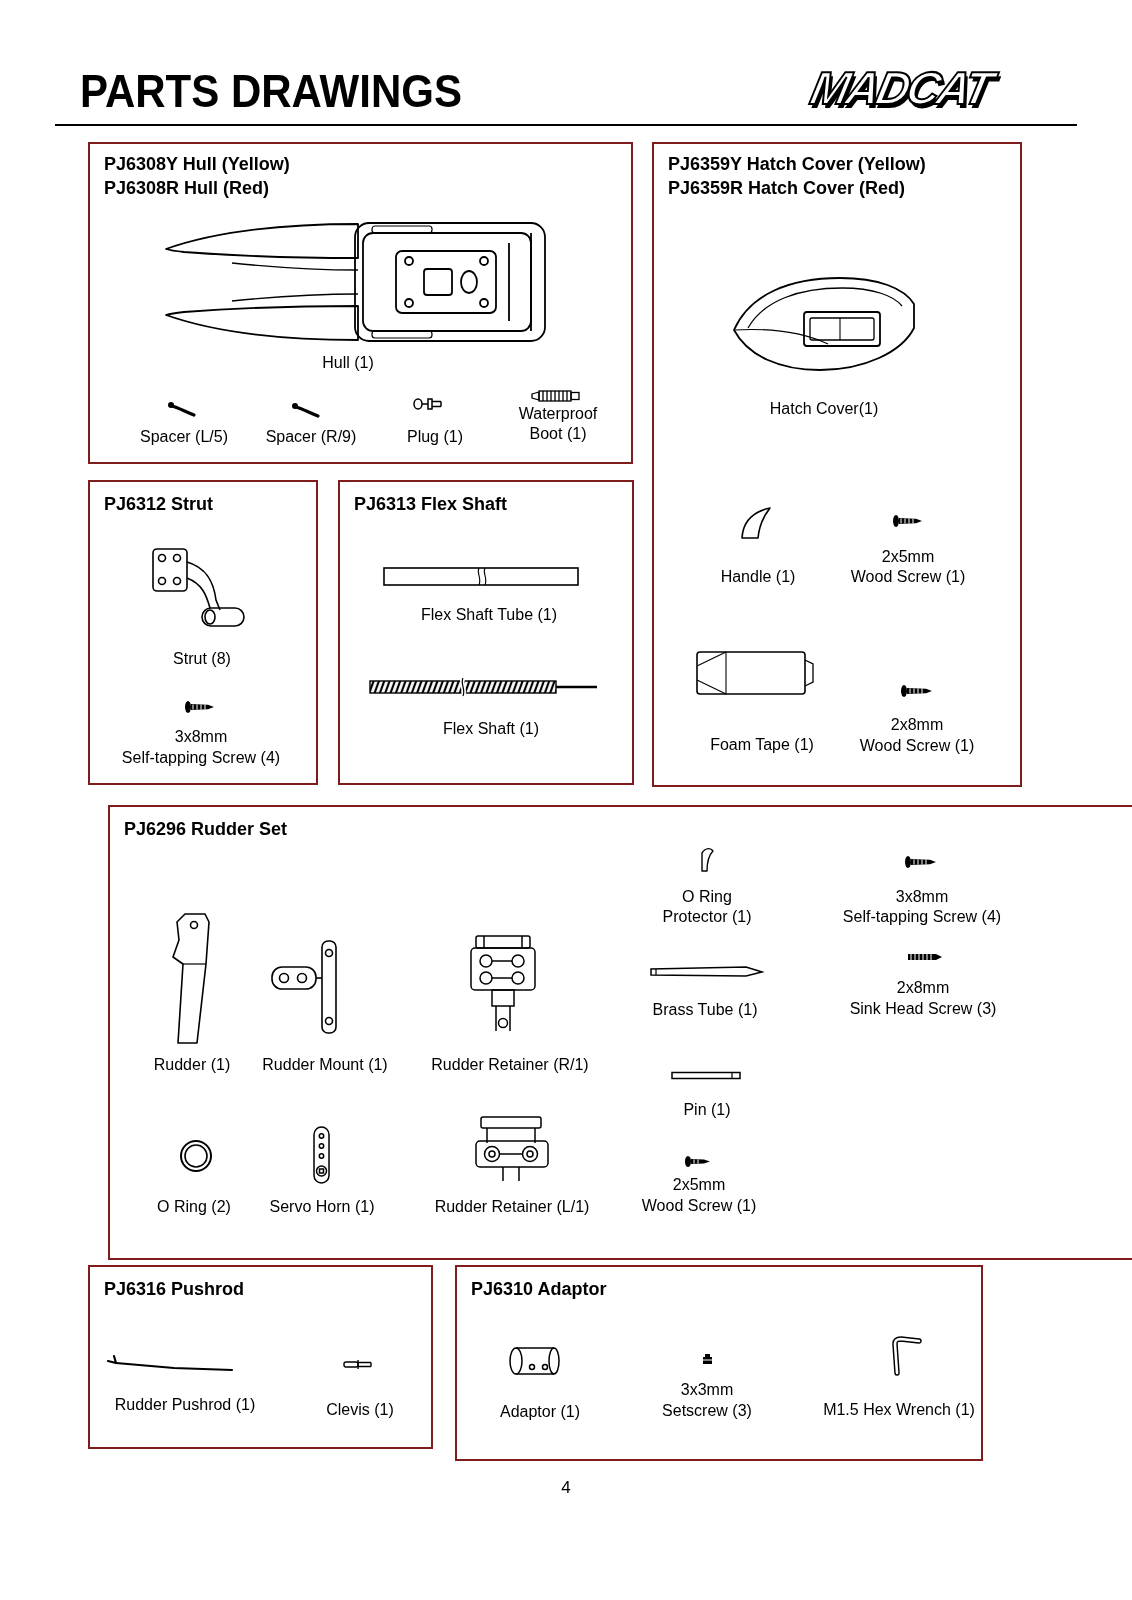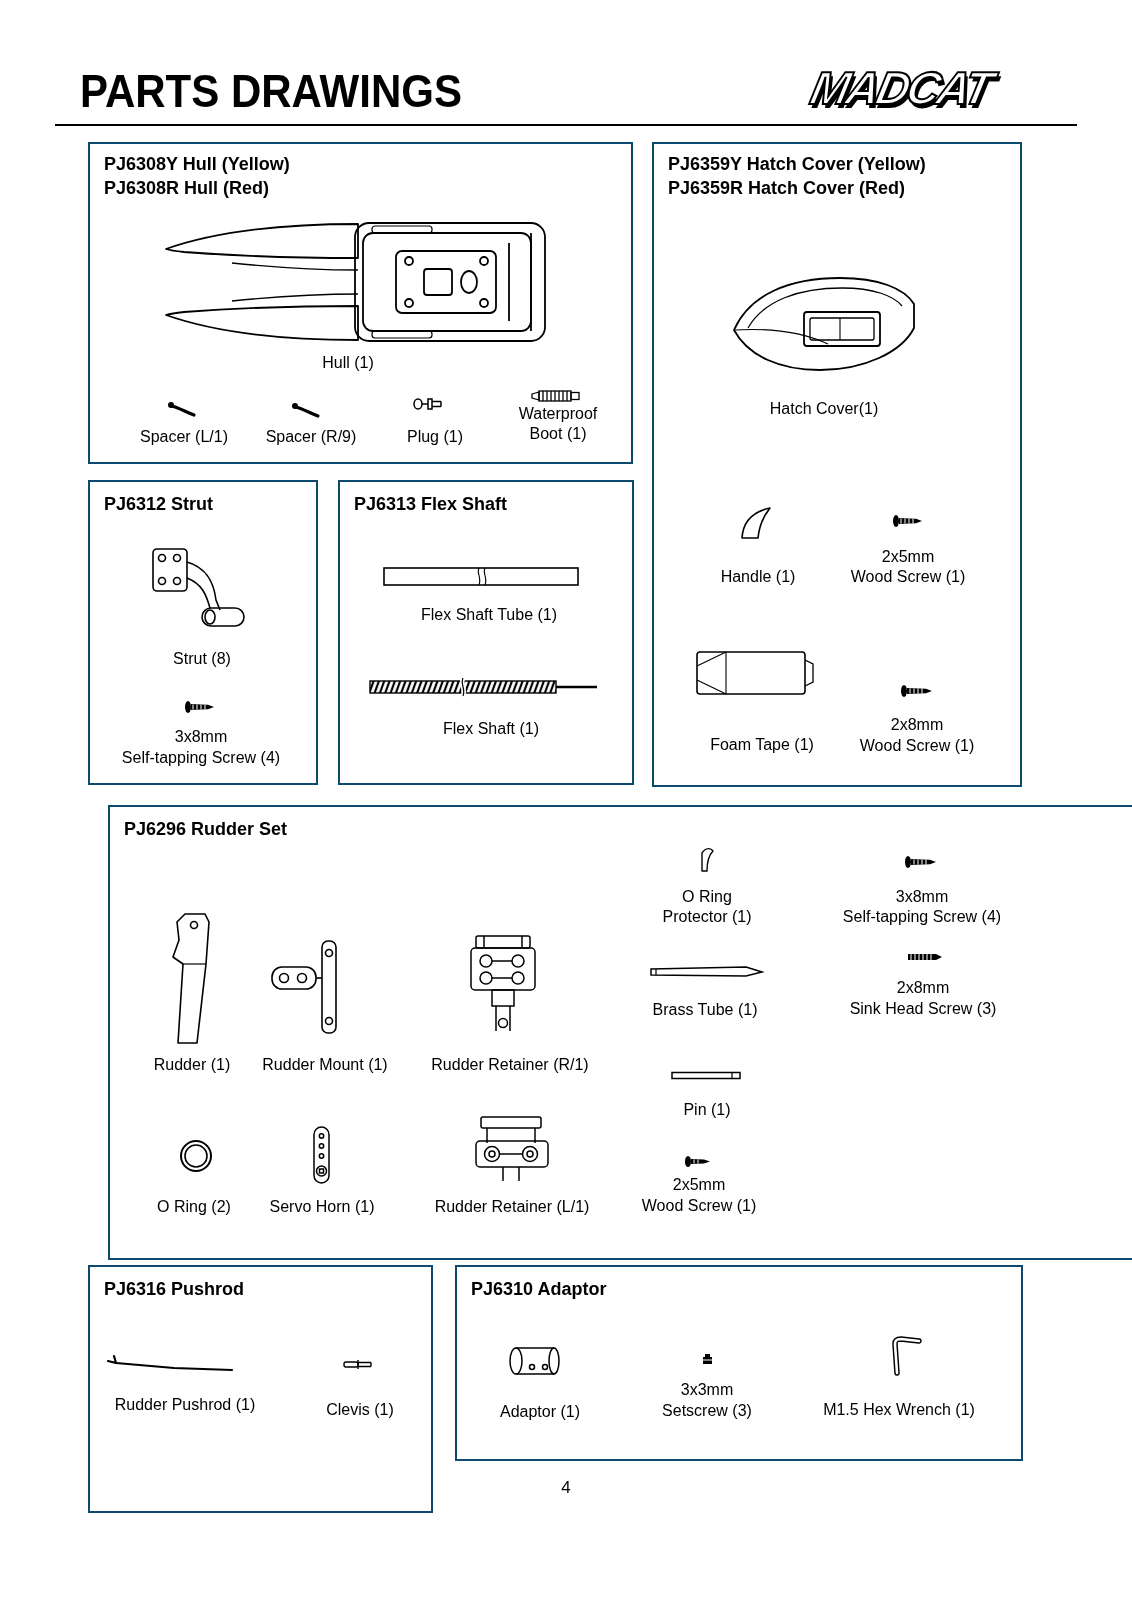--- a/index.html
+++ b/index.html
@@ -7,21 +7,21 @@
   .page {
     position:relative; width:1132px; height:1600px; background:#fff;
     font-family:"Liberation Sans", sans-serif; color:#000; overflow:hidden;
   }
   .h1 {
     position:absolute; left:80px; top:66px; font-size:42px; font-weight:bold;
     letter-spacing:0; transform:scaleY(1.08); transform-origin:left top; white-space:nowrap;
   }
   .rule { position:absolute; left:55px; top:124px; width:1022px; height:2px; background:#000; }
   .logo { position:absolute; left:770px; top:58px; width:252px; height:62px; }
-  .box { position:absolute; border:2px solid #0c4a6e; background:#fff; }
+  .box { position:absolute; border:2px solid #7f1d1d; background:#fff; }
   .box-title { position:absolute; left:14px; font-size:18px; font-weight:bold; white-space:nowrap; }
   .lbl { position:absolute; transform:translateX(-50%); font-size:16px; white-space:nowrap; text-align:center; }
   .abs { position:absolute; }
   .pagenum { position:absolute; left:0; top:1478px; width:100%; text-align:center; font-size:17px; }
   svg { display:block; }
 </style>
 </head>
 <body>
 
 <div class="page">
@@ -86,21 +86,21 @@
           <line x1="17" y1="3" x2="17" y2="13"></line>
         <line x1="21" y1="3" x2="21" y2="13"></line>
           <line x1="25" y1="3" x2="25" y2="13"></line>
         <line x1="29" y1="3" x2="29" y2="13"></line>
           <line x1="33" y1="3" x2="33" y2="13"></line>
         <line x1="37" y1="3" x2="37" y2="13"></line>
         <rect x="41" y="4.5" width="8" height="7"></rect>
       </g>
     </svg>
 
-    <div class="lbl" style="left:94px;top:284px;">Spacer (L/1)</div>
+    <div class="lbl" style="left:94px;top:284px;">Spacer (L/5)</div>
     <div class="lbl" style="left:221px;top:284px;">Spacer (R/9)</div>
     <div class="lbl" style="left:345px;top:284px;">Plug (1)</div>
     <div class="lbl" style="left:468px;top:261px;">Waterproof</div>
     <div class="lbl" style="left:468px;top:281px;">Boot (1)</div>
   </section>
 
   <section class="box" style="left:652px;top:142px;width:370px;height:645px;">
     <div class="box-title" style="top:10px;">PJ6359Y Hatch Cover (Yellow)</div>
     <div class="box-title" style="top:34px;">PJ6359R Hatch Cover (Red)</div>
 
@@ -331,42 +331,42 @@
       <ellipse cx="4" cy="6.5" rx="3" ry="5.5" fill="#000"></ellipse>
       <polygon points="7,4 20,4.5 26,6.5 20,8.5 7,9" fill="#000"></polygon>
       <line x1="10" y1="4.5" x2="10" y2="8.5" stroke="#fff" stroke-width="1"></line>
       <line x1="14" y1="4.5" x2="14" y2="8.5" stroke="#fff" stroke-width="1"></line>
     </svg>
     <div class="lbl" style="left:589px;top:369px;">2x5mm</div>
     <div class="lbl" style="left:589px;top:390px;">Wood Screw (1)</div>
   </section>
 
 
-  <section class="box" style="left:88px;top:1265px;width:345px;height:248px;">
+  <section class="box" style="left:88px;top:1265px;width:345px;height:184px;">
     <div class="box-title" style="top:12px;">PJ6316 Pushrod</div>
 
     <svg class="abs" style="left:14px;top:86px;" width="132" height="26" viewBox="0 0 132 26">
       <g fill="none" stroke="#000" stroke-width="2.2" stroke-linecap="round" stroke-linejoin="round">
         <path d="M10,3 L12,10 L4,8"></path>
         <path d="M12,10 L70,15 L128,17"></path>
       </g>
     </svg>
     <div class="lbl" style="left:95px;top:129px;">Rudder Pushrod (1)</div>
 
     <svg class="abs" style="left:252px;top:91px;" width="32" height="13" viewBox="0 0 32 13">
       <g fill="none" stroke="#000" stroke-width="1.4">
         <rect x="2" y="4" width="14" height="5" rx="2"></rect>
         <line x1="16" y1="2" x2="16" y2="11"></line>
         <path d="M16,4.5 L29,4.5 M16,8.5 L29,8.5 M29,4.5 L29,8.5"></path>
       </g>
     </svg>
     <div class="lbl" style="left:270px;top:134px;">Clevis (1)</div>
   </section>
 
-  <section class="box" style="left:455px;top:1265px;width:568px;height:196px;">
+  <section class="box" style="left:455px;top:1265px;width:528px;height:196px;">
     <div class="box-title" style="top:12px;">PJ6310 Adaptor</div>
 
     <svg class="abs" style="left:50px;top:78px;" width="58" height="32" viewBox="0 0 58 32">
       <g fill="none" stroke="#000" stroke-width="1.5">
         <ellipse cx="9" cy="16" rx="6" ry="13"></ellipse>
         <line x1="9" y1="3" x2="47" y2="3"></line>
         <line x1="9" y1="29" x2="47" y2="29"></line>
         <ellipse cx="47" cy="16" rx="5" ry="13"></ellipse>
         <circle cx="25" cy="22" r="2.5"></circle>
         <circle cx="38" cy="22" r="2.5"></circle>

